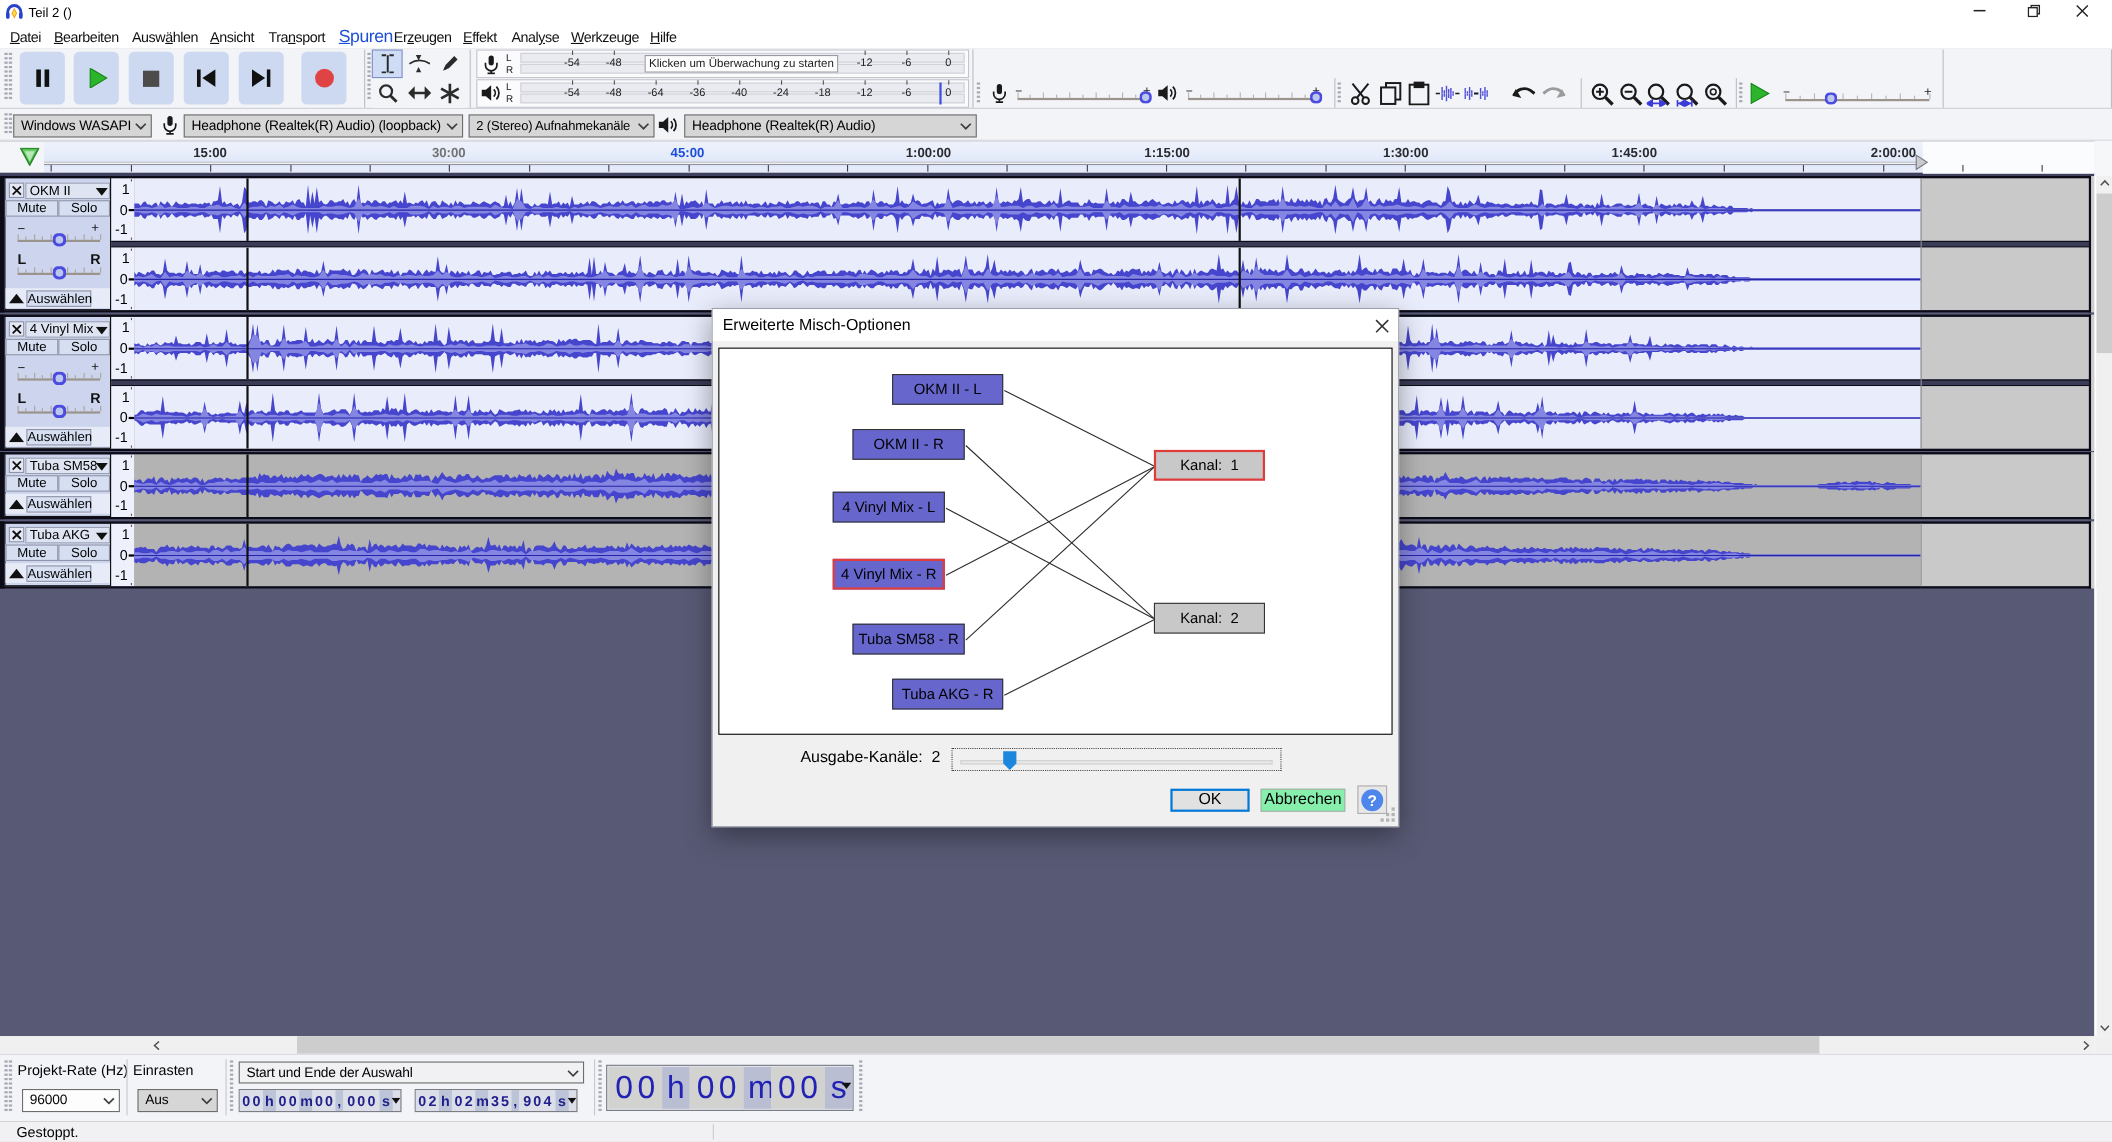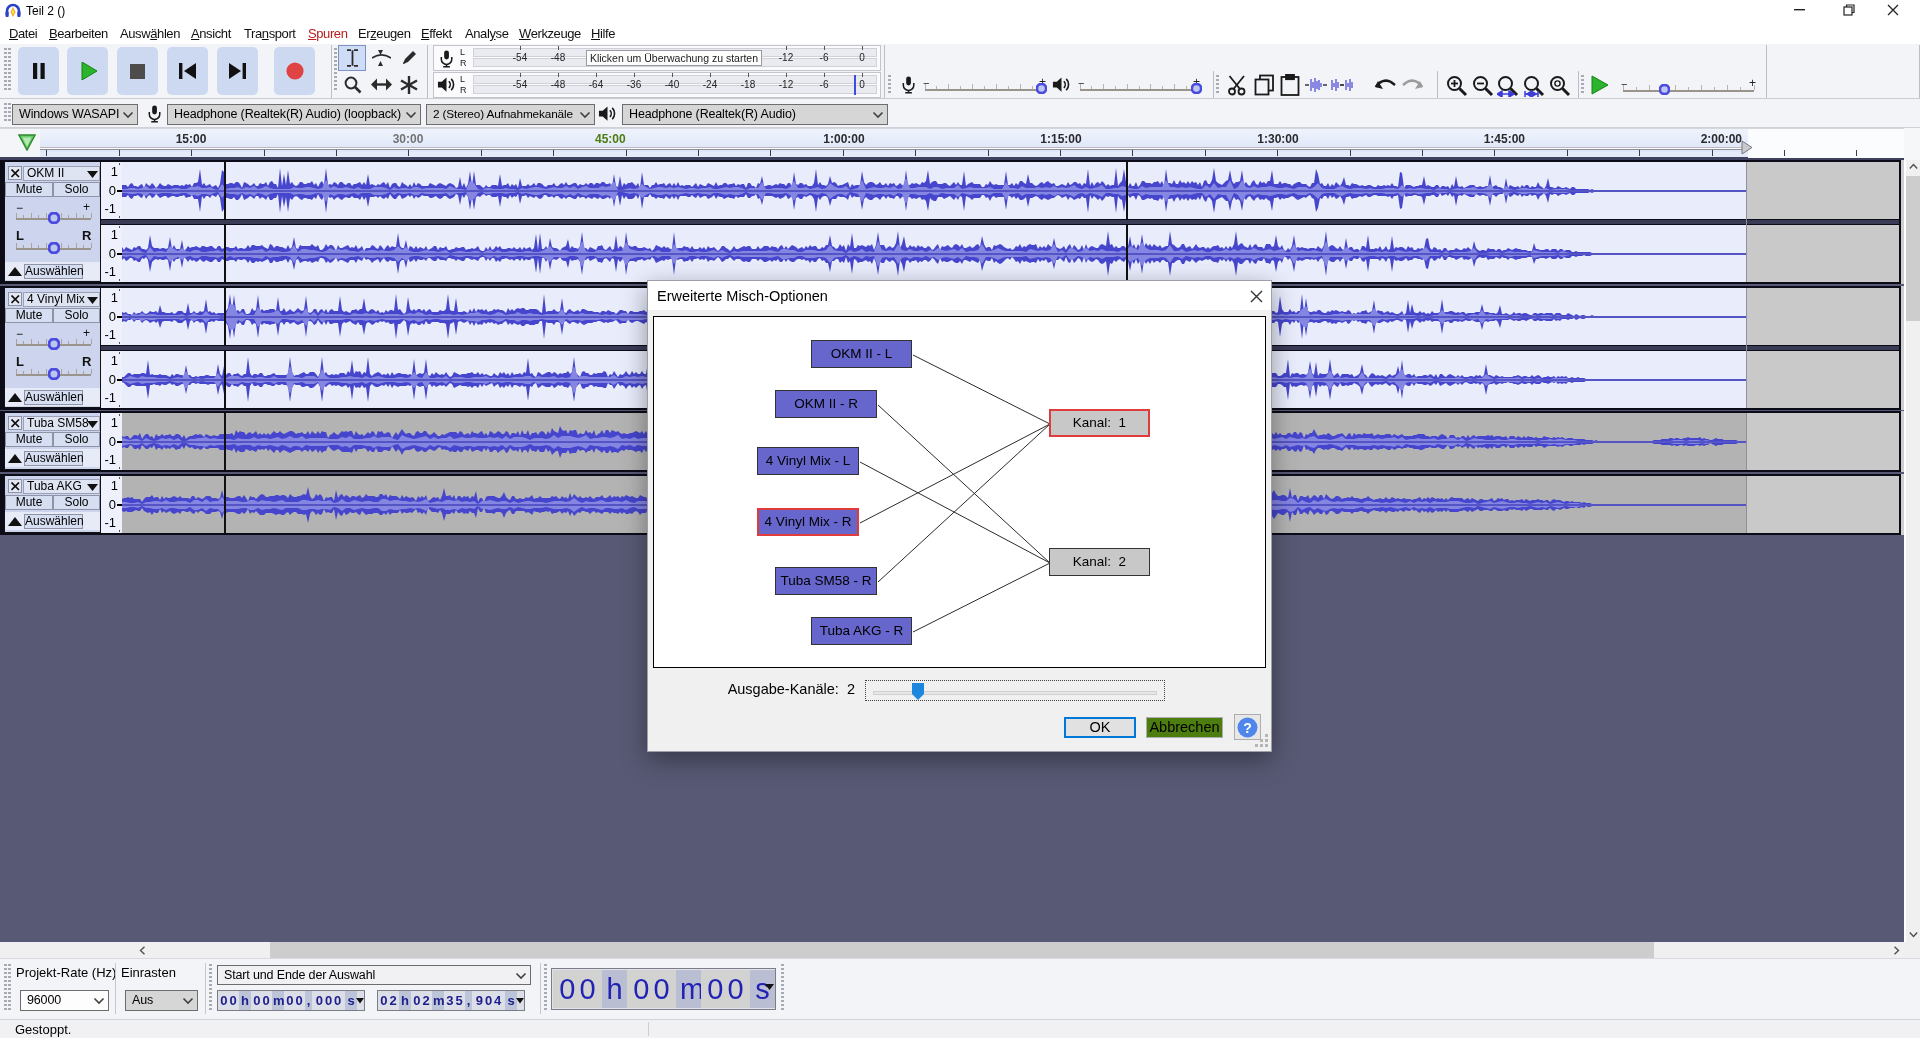--- a/index.html
+++ b/index.html
@@ -18,21 +18,21 @@
   </svg>
 <svg style="position:absolute;left:1887px;top:4px" width="12" height="12" viewBox="0 0 12 12">
     <path d="M1 1 L11 11 M11 1 L1 11" stroke="#222" stroke-width="1.3"></path>
   </svg>
 <div class="" style="position:absolute;left:0px;top:22px;width:1920px;height:22px;background:#ffffff;border-bottom:1px solid #d5d5d5;"></div>
 <div class="" style="position:absolute;left:9px;top:25px;width:100px;height:17px;font-size:13px;letter-spacing:-0.4px;line-height:17px;color:#111;white-space:nowrap;"><u>D</u>atei</div>
 <div class="" style="position:absolute;left:49px;top:25px;width:100px;height:17px;font-size:13px;letter-spacing:-0.4px;line-height:17px;color:#111;white-space:nowrap;"><u>B</u>earbeiten</div>
 <div class="" style="position:absolute;left:120px;top:25px;width:100px;height:17px;font-size:13px;letter-spacing:-0.4px;line-height:17px;color:#111;white-space:nowrap;">Ausw<u>ä</u>hlen</div>
 <div class="" style="position:absolute;left:191px;top:25px;width:100px;height:17px;font-size:13px;letter-spacing:-0.4px;line-height:17px;color:#111;white-space:nowrap;"><u>A</u>nsicht</div>
 <div class="" style="position:absolute;left:244px;top:25px;width:100px;height:17px;font-size:13px;letter-spacing:-0.4px;line-height:17px;color:#111;white-space:nowrap;">Tra<u>n</u>sport</div>
-<div class="" style="position:absolute;left:308px;top:25px;width:100px;height:17px;font-size:13px;letter-spacing:-0.4px;line-height:17px;color:#b91c1c;white-space:nowrap;"><u>S</u>puren</div>
+<div class="" style="position:absolute;left:308px;top:25px;width:100px;height:17px;font-size:16px;letter-spacing:-0.4px;line-height:17px;color:#1d4ed8;white-space:nowrap;"><u>S</u>puren</div>
 <div class="" style="position:absolute;left:358px;top:25px;width:100px;height:17px;font-size:13px;letter-spacing:-0.4px;line-height:17px;color:#111;white-space:nowrap;">Er<u>z</u>eugen</div>
 <div class="" style="position:absolute;left:421px;top:25px;width:100px;height:17px;font-size:13px;letter-spacing:-0.4px;line-height:17px;color:#111;white-space:nowrap;"><u>E</u>ffekt</div>
 <div class="" style="position:absolute;left:465px;top:25px;width:100px;height:17px;font-size:13px;letter-spacing:-0.4px;line-height:17px;color:#111;white-space:nowrap;">Anal<u>y</u>se</div>
 <div class="" style="position:absolute;left:519px;top:25px;width:100px;height:17px;font-size:13px;letter-spacing:-0.4px;line-height:17px;color:#111;white-space:nowrap;"><u>W</u>erkzeuge</div>
 <div class="" style="position:absolute;left:591px;top:25px;width:100px;height:17px;font-size:13px;letter-spacing:-0.4px;line-height:17px;color:#111;white-space:nowrap;"><u>H</u>ilfe</div>
 <div class="" style="position:absolute;left:0px;top:44px;width:1920px;height:55px;background:#f3f4f8;"></div>
 <div class="" style="position:absolute;left:0px;top:98px;width:1920px;height:1px;background:#c9cad2;"></div>
 <div class="" style="position:absolute;left:4px;top:48px;width:3px;height:2px;background:#a7a9b3;"></div>
 <div class="" style="position:absolute;left:4px;top:52px;width:3px;height:2px;background:#a7a9b3;"></div>
 <div class="" style="position:absolute;left:4px;top:56px;width:3px;height:2px;background:#a7a9b3;"></div>
@@ -425,25 +425,25 @@
     <polygon points="4.5,3.5 13.5,3.5 9,12.5" fill="#b8e8b8"></polygon>
   </svg>
 <div class="" style="position:absolute;left:40px;top:147px;width:1703px;height:1px;background:#b9b9bf;"></div>
 <div class="" style="position:absolute;left:40px;top:148px;width:1703px;height:1px;background:#fdfdfd;"></div>
 <div class="" style="position:absolute;left:40px;top:149px;width:1703px;height:1px;background:#8f8f97;"></div>
 <svg style="position:absolute;left:1741px;top:140px" width="12" height="15" viewBox="0 0 12 15">
     <polygon points="1,1 11,7.5 1,14" fill="#c9c9cf" stroke="#77777f" stroke-width="1"></polygon>
   </svg>
 <div class="" style="position:absolute;left:161px;top:133px;width:60px;height:12px;font-size:12px;font-weight:bold;line-height:12px;text-align:center;color:#2a2a2e;">15:00</div>
 <div class="" style="position:absolute;left:378px;top:133px;width:60px;height:12px;font-size:12px;font-weight:bold;line-height:12px;text-align:center;color:#737373;">30:00</div>
-<div class="" style="position:absolute;left:595px;top:133px;width:60px;height:12px;font-size:12px;font-weight:bold;line-height:12px;color:#4d7c0f;">45:00</div>
+<div class="" style="position:absolute;left:595px;top:133px;width:60px;height:12px;font-size:12px;font-weight:bold;line-height:12px;text-align:center;color:#1d4ed8;">45:00</div>
 <div class="" style="position:absolute;left:814px;top:133px;width:60px;height:12px;font-size:12px;font-weight:bold;line-height:12px;text-align:center;color:#2a2a2e;">1:00:00</div>
 <div class="" style="position:absolute;left:1031px;top:133px;width:60px;height:12px;font-size:12px;font-weight:bold;line-height:12px;text-align:center;color:#2a2a2e;">1:15:00</div>
 <div class="" style="position:absolute;left:1248px;top:133px;width:60px;height:12px;font-size:12px;font-weight:bold;line-height:12px;text-align:center;color:#2a2a2e;">1:30:00</div>
-<div class="" style="position:absolute;left:1465px;top:133px;width:60px;height:12px;font-size:12px;font-weight:bold;line-height:12px;text-align:right;color:#2a2a2e;">1:45:00</div>
+<div class="" style="position:absolute;left:1465px;top:133px;width:60px;height:12px;font-size:12px;font-weight:bold;line-height:12px;text-align:left;color:#2a2a2e;">1:45:00</div>
 <div class="" style="position:absolute;left:1682px;top:133px;width:60px;height:12px;font-size:12px;font-weight:bold;line-height:12px;text-align:right;color:#2a2a2e;">2:00:00</div>
 <div class="" style="position:absolute;left:46px;top:150px;width:1px;height:6px;background:#3c3c44;"></div>
 <div class="" style="position:absolute;left:119px;top:150px;width:1px;height:6px;background:#3c3c44;"></div>
 <div class="" style="position:absolute;left:191px;top:150px;width:1px;height:6px;background:#3c3c44;"></div>
 <div class="" style="position:absolute;left:264px;top:150px;width:1px;height:6px;background:#3c3c44;"></div>
 <div class="" style="position:absolute;left:336px;top:150px;width:1px;height:6px;background:#3c3c44;"></div>
 <div class="" style="position:absolute;left:408px;top:150px;width:1px;height:6px;background:#3c3c44;"></div>
 <div class="" style="position:absolute;left:481px;top:150px;width:1px;height:6px;background:#3c3c44;"></div>
 <div class="" style="position:absolute;left:553px;top:150px;width:1px;height:6px;background:#3c3c44;"></div>
 <div class="" style="position:absolute;left:626px;top:150px;width:1px;height:6px;background:#3c3c44;"></div>
@@ -903,21 +903,21 @@
 <div class="" style="position:absolute;left:1049px;top:414px;width:101px;height:17px;font-size:13.5px;line-height:17px;text-align:center;color:#000;white-space:nowrap;">Kanal:&nbsp; 1</div>
 <div class="" style="position:absolute;left:1049px;top:548px;width:101px;height:28px;background:#c8c8c8;border:1px solid #333;box-sizing:border-box;"></div>
 <div class="" style="position:absolute;left:1049px;top:553px;width:101px;height:17px;font-size:13.5px;line-height:17px;text-align:center;color:#000;white-space:nowrap;">Kanal:&nbsp; 2</div>
 <div class="" style="position:absolute;left:700px;top:681px;width:155px;height:16px;font-size:14.5px;line-height:16px;text-align:right;color:#000;">Ausgabe-Kanäle:&nbsp; 2</div>
 <div class="" style="position:absolute;left:865px;top:680px;width:300px;height:21px;border:1px dotted #444;box-sizing:border-box;"></div>
 <div class="" style="position:absolute;left:873px;top:691px;width:284px;height:4px;background:#e7e7e7;border:1px solid #d0d0d0;box-sizing:border-box;"></div>
 <svg style="position:absolute;left:911px;top:682px" width="14" height="19" viewBox="0 0 14 19">
     <path d="M1 1 H13 V12 L7 18 L1 12 Z" fill="#1c87dc"></path>
   </svg>
 <div class="" style="position:absolute;left:1064px;top:717px;width:72px;height:21px;background:#e1e1e1;border:2px solid #0078d7;box-sizing:border-box;font-size:14.5px;line-height:17px;text-align:center;color:#000;">OK</div>
-<div class="" style="position:absolute;left:1146px;top:717px;width:77px;height:21px;background:#4d7c0f;border:1px solid #adadad;box-sizing:border-box;font-size:14.5px;line-height:19px;text-align:center;color:#000;">Abbrechen</div>
+<div class="" style="position:absolute;left:1146px;top:717px;width:77px;height:21px;background:#86efac;border:1px solid #adadad;box-sizing:border-box;font-size:14.5px;line-height:19px;text-align:center;color:#000;">Abbrechen</div>
 <div class="" style="position:absolute;left:1234px;top:714px;width:27px;height:26px;background:#e7e7e7;border:1px solid #adadad;box-sizing:border-box;"></div>
 <svg style="position:absolute;left:1237px;top:717px" width="21" height="21" viewBox="0 0 21 21">
     <circle cx="10.5" cy="10.5" r="10" fill="#4f86ec"></circle>
     <text x="10.5" y="15.5" font-family="Liberation Sans" font-size="14" font-weight="bold" fill="#fff" text-anchor="middle">?</text>
   </svg>
 <div class="" style="position:absolute;left:1265px;top:744px;width:3px;height:3px;background:#b5b5b5;"></div>
 <div class="" style="position:absolute;left:1265px;top:739px;width:3px;height:3px;background:#b5b5b5;"></div>
 <div class="" style="position:absolute;left:1260px;top:744px;width:3px;height:3px;background:#b5b5b5;"></div>
 <div class="" style="position:absolute;left:1265px;top:734px;width:3px;height:3px;background:#b5b5b5;"></div>
 <div class="" style="position:absolute;left:1260px;top:739px;width:3px;height:3px;background:#b5b5b5;"></div>

